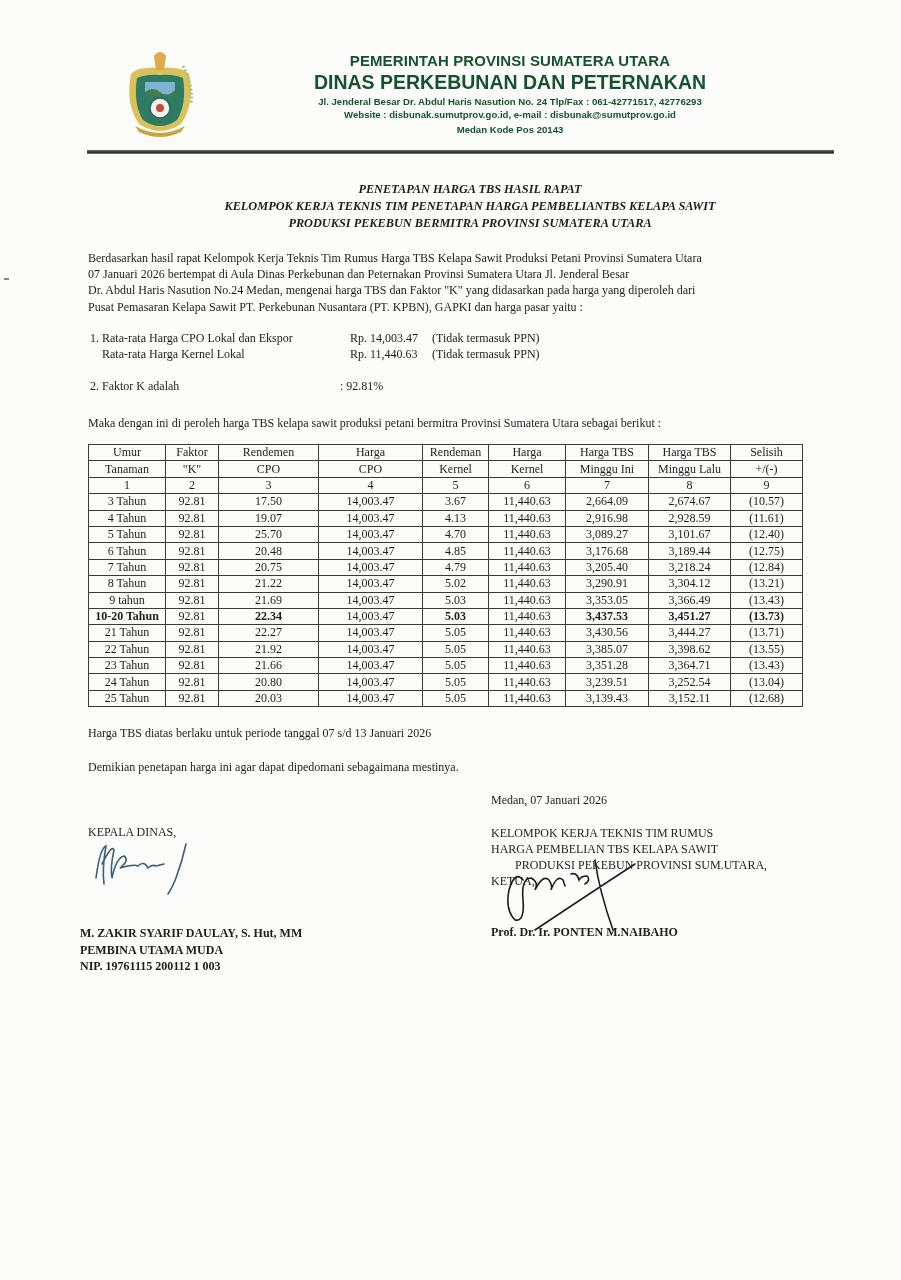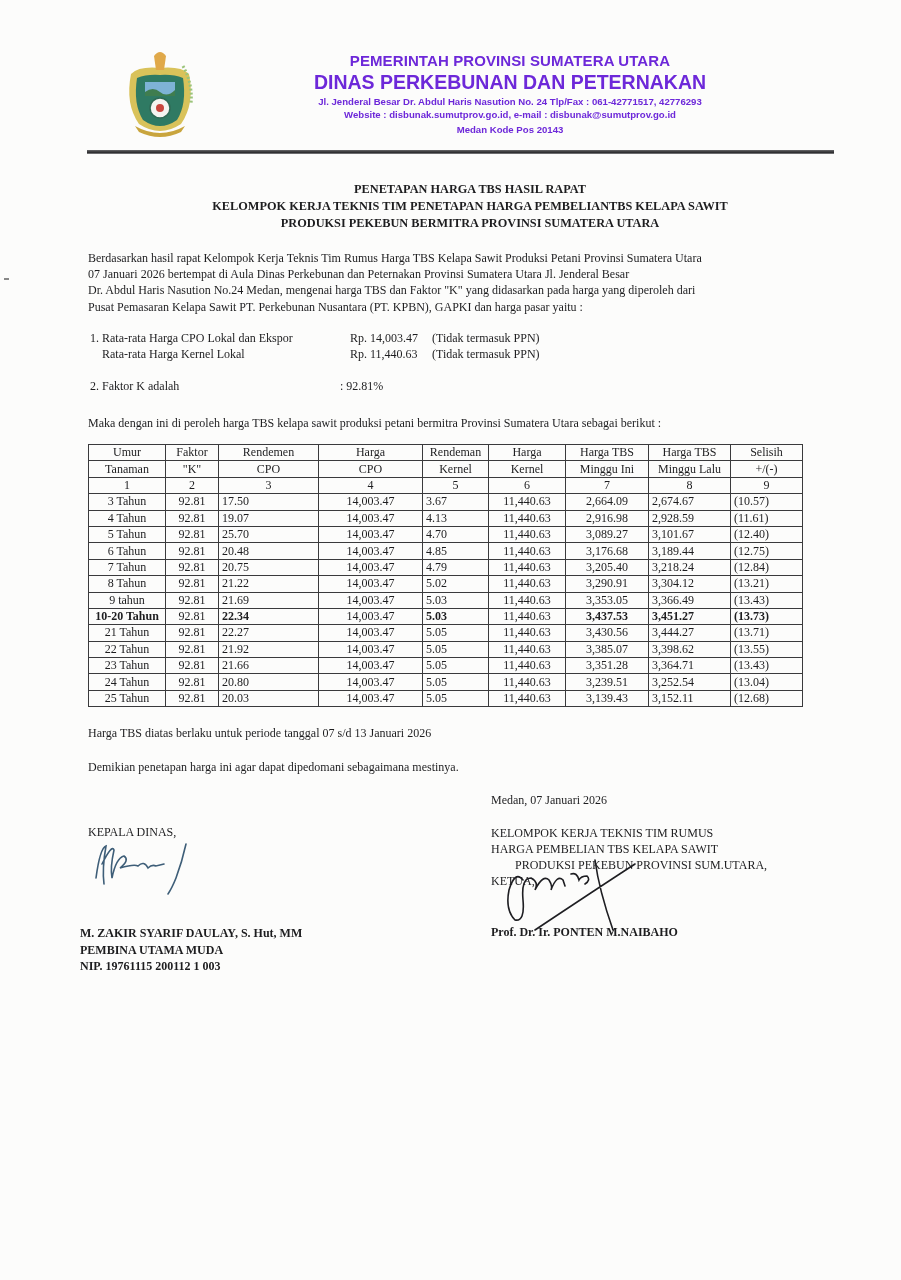--- a/index.html
+++ b/index.html
@@ -3,30 +3,30 @@
 <meta charset="utf-8">
 <style>
   html, body { margin: 0; padding: 0; }
   body {
     width: 901px; height: 1280px; background: #fcfcfb; position: relative; overflow: hidden;
     font-family: "Liberation Serif", serif; color: #1d1d1f;
   }
   .abs { position: absolute; }
   
   .logo { left: 121px; top: 44px; width: 78px; height: 94px; }
-  .lh { left: 260px; width: 500px; text-align: center; font-family: "Liberation Sans", sans-serif; font-weight: bold; color: #6d28d9; }
+  .lh { left: 260px; width: 500px; text-align: center; font-family: "Liberation Sans", sans-serif; font-weight: bold; color: #14532d; }
   .lh1 { top: 52px; font-size: 15px; letter-spacing: 0.1px; }
   .lh2 { top: 71px; font-size: 19.5px; }
   .lh3 { top: 96px; font-size: 9.6px; }
   .lh4 { top: 109px; font-size: 9.6px; }
   .lh5 { top: 124px; font-size: 9.6px; }
   .rule { left: 87px; top: 150px; width: 747px; height: 4px; background: linear-gradient(#6a6a6c, #2a2a2c 60%, #8a8a8c); }
 
   
-  .title { left: 80px; width: 780px; text-align: center; font-weight: bold; font-size: 12.3px; }
+  .title { left: 80px; width: 780px; text-align: center; font-weight: bold; font-size: 12.3px; font-style: italic; }
   .t1 { top: 182px; } .t2 { top: 199px; } .t3 { top: 216px; }
 
   .para { left: 88px; width: 700px; font-size: 12px; line-height: 16.2px; }
   .p1 { top: 250px; font-family: Liberation Serif, serif; }
 
   .row { font-size: 12px; }
   .lbl { left: 90px; } .val { left: 350px; } .note { left: 432px; }
   .line-cpo { top: 331px; } .line-kernel { top: 347px; }
   .line-k { top: 379px; }
   .kval { left: 340px; }
@@ -34,21 +34,21 @@
 
   
   table.tbs {
     position: absolute; left: 88px; top: 444px; border-collapse: collapse;
     font-size: 12px; table-layout: fixed;
   }
   table.tbs td {
     border: 1px solid #3a3a3c; height: 15.4px; padding: 0 3px; line-height: 15px; white-space: nowrap;
   }
   table.tbs td.c { text-align: center; }
-  table.tbs td.r { text-align: left; }
+  table.tbs td.r { text-align: center; }
   table.tbs td.bd { font-weight: bold; }
 
   .foot1 { left: 88px; top: 726px; font-size: 12px; }
   .foot2 { left: 88px; top: 760px; font-size: 12px; }
 
   .place-date { left: 491px; top: 793px; font-size: 12px; }
   .committee { left: 491px; top: 825px; font-size: 12px; line-height: 16px; }
   .committee .ln3 { padding-left: 24px; }
   .ketua-name { left: 491px; top: 925px; font-size: 12px; font-weight: bold; }
 

